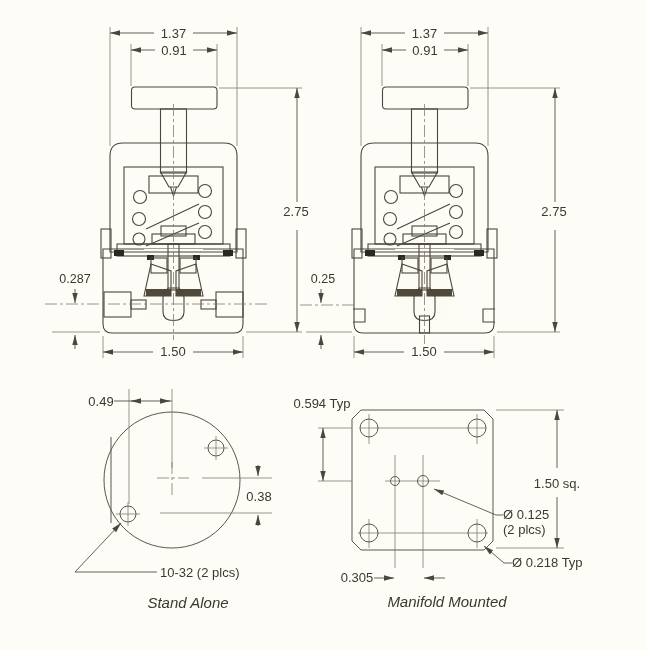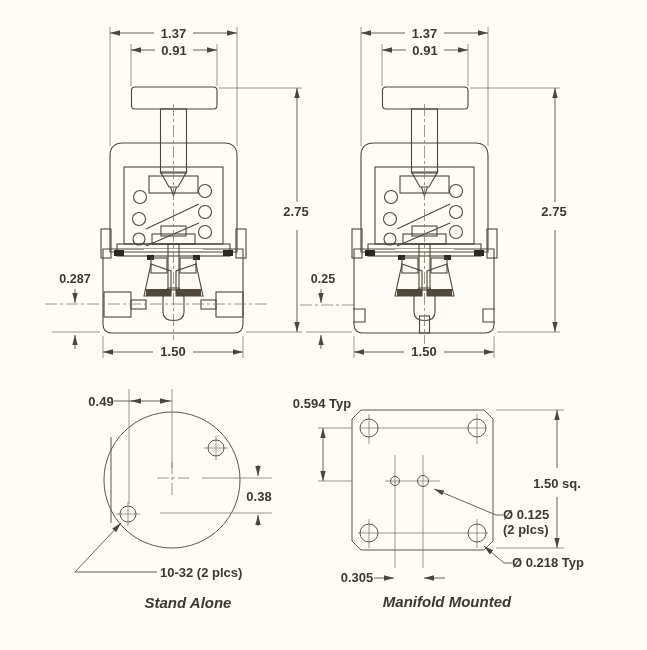--- a/index.html
+++ b/index.html
@@ -1,19 +1,19 @@
 <!DOCTYPE html>
 <html><head>
 <meta charset="utf-8">
 <style>
   html,body{margin:0;padding:0;background:#ffffff;}
   #canvas{
     position:relative;width:647px;height:650px;
     background:#fdfcf7;overflow:hidden;
-    border-right:1px solid #ecebe4;border-bottom:1px solid #ecebe4;font-weight:bold;
+    border-right:1px solid #ecebe4;border-bottom:1px solid #ecebe4;
   }
   svg{display:block;}
   .ol{stroke:#4b463c;stroke-width:1.1;fill:none;}
   .thin{stroke:#5b564c;stroke-width:1;fill:none;}
   .dl{stroke:#5f5a4f;stroke-width:0.95;fill:none;}
   .ext{stroke:#827c6e;stroke-width:0.8;fill:none;}
   .cl{stroke:#827c6e;stroke-width:0.8;fill:none;stroke-dasharray:12 3 3 3;}
   .ch{stroke:#6e6a5e;stroke-width:0.7;fill:none;}
   text.dim{font-family:"Liberation Sans",sans-serif;font-size:13px;fill:#3c382f;}
   text.dim2{font-family:"Liberation Sans",sans-serif;font-size:12.5px;fill:#3c382f;}

